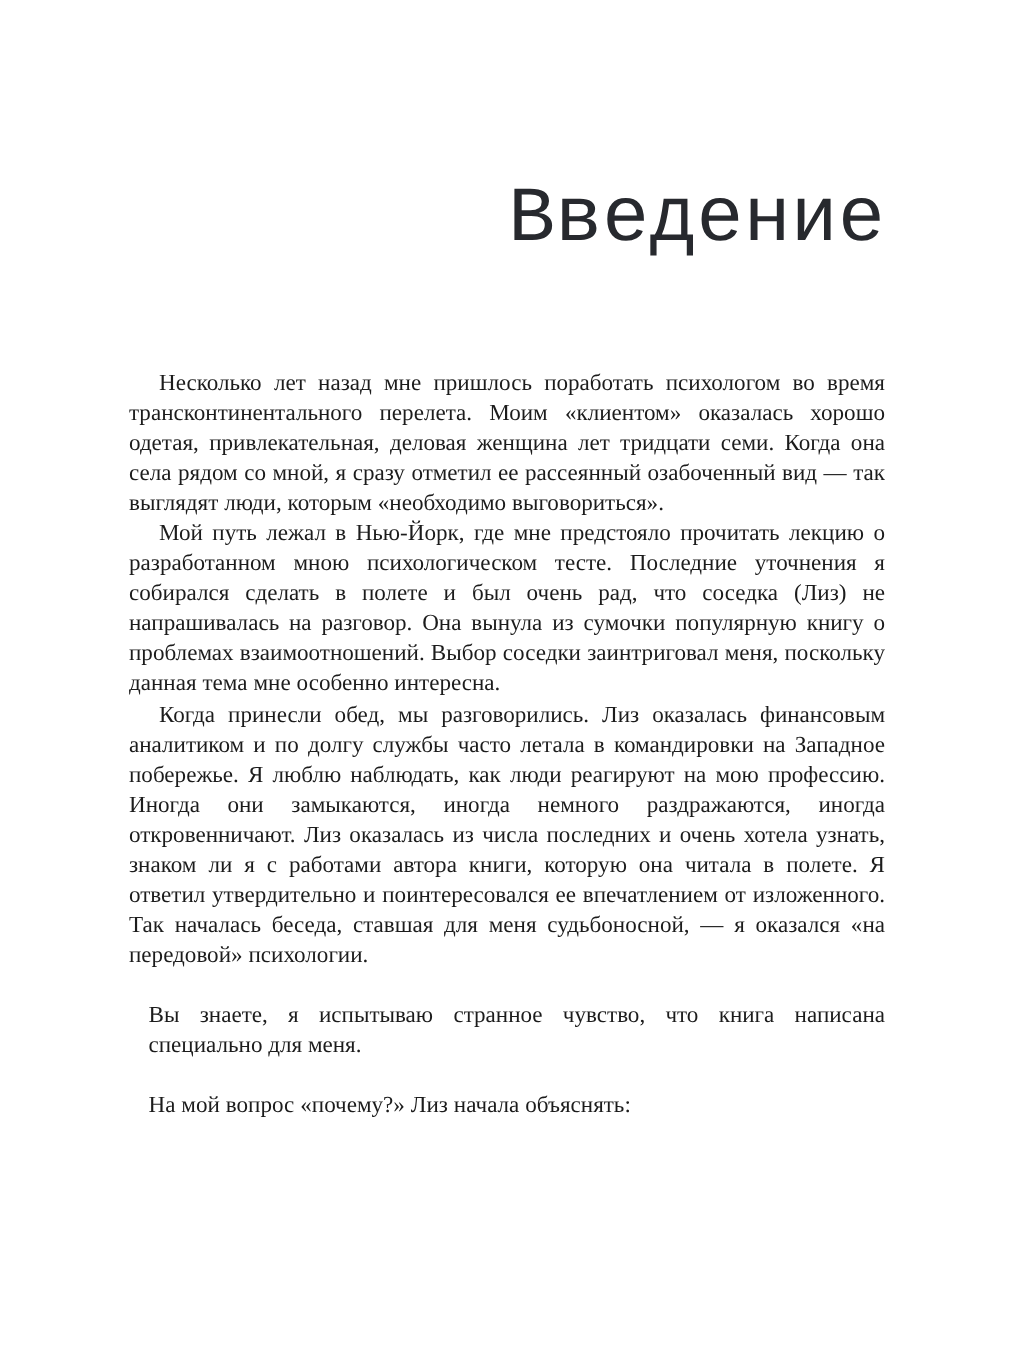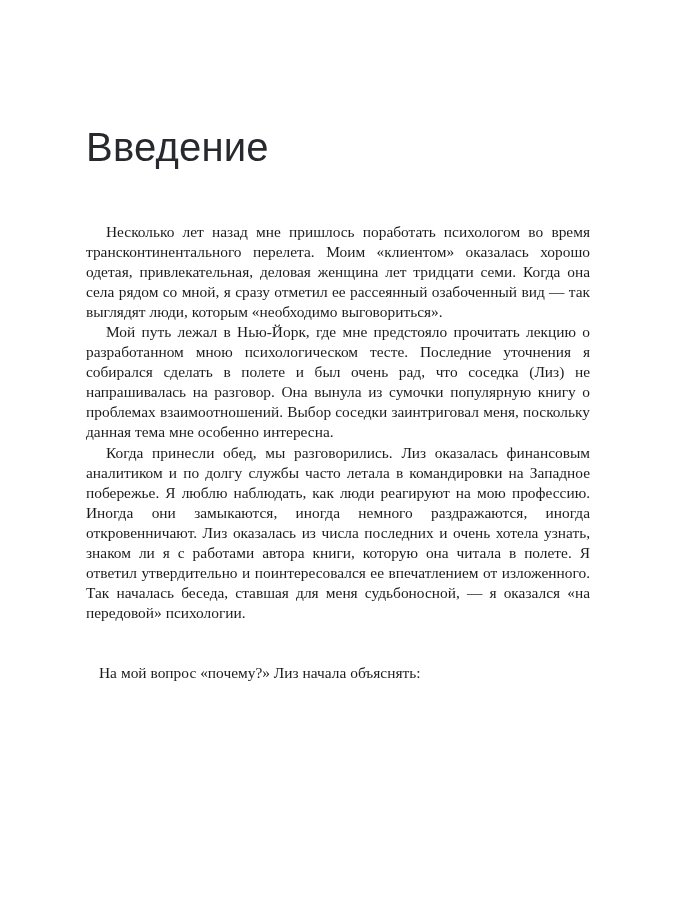--- a/index.html
+++ b/index.html
@@ -21,33 +21,33 @@
     background: #ffffff;
     box-sizing: border-box;
   }
   .content {
     position: absolute;
     left: 86px;
     top: 0;
     width: 504px;
   }
   .chapter-title {
-    font-family: Liberation Sans, sans-serif;
-    font-size: 40px;
+    font-family: Liberation Mono, monospace;
+    font-size: 52px;
     font-weight: 400;
     line-height: 46px;
     color: #27292e;
-    text-align: left;
+    text-align: right;
     letter-spacing: 0.2px;
     margin: 0;
     padding-top: 124px;
     white-space: nowrap;
   }
   .body-block {
-    margin-top: 52px;
+    margin-top: 76px;
   }
   p.para {
     margin: 0;
     font-size: 15.4px;
     line-height: 20.05px;
     text-align: justify;
     text-justify: inter-word;
     text-indent: 20px;
     word-spacing: 0.1px;
     hyphens: manual;
@@ -81,20 +81,21 @@
 
       <p class="para">Несколько лет назад мне пришлось поработать психологом во время трансконтинентального перелета. Моим «клиентом» оказалась хорошо одетая, привлекательная, деловая женщина лет тридцати семи. Когда она села рядом со мной, я сразу отметил ее рассеянный озабоченный вид — так выглядят люди, которым «необходимо выговориться».</p>
 
       <p class="para">Мой путь лежал в Нью-Йорк, где мне предстояло прочитать лекцию о разработанном мною психологическом тесте. Последние уточнения я собирался сделать в полете и был очень рад, что соседка (Лиз) не напрашивалась на разговор. Она вынула из сумочки популярную книгу о проблемах взаимоотношений. Выбор соседки заинтриговал меня, поскольку данная тема мне особенно интересна.</p>
 
       <p class="para">Когда принесли обед, мы разговорились. Лиз оказалась финансовым аналитиком и по долгу службы часто летала в командировки на Западное побережье. Я люблю наблюдать, как люди реагируют на мою профессию. Иногда они замыкаются, иногда немного раздражаются, иногда откровенничают. Лиз оказалась из числа последних и очень хотела узнать, знаком ли я с работами автора книги, которую она читала в полете. Я ответил утвердительно и поинтересовался ее впечатлением от изложенного. Так началась беседа, ставшая для меня судьбоносной, — я оказался «на передовой» психологии.</p>
 
 
       <div class="gap-quote-before"></div>
 
+      <p class="quote">Вы знаете, я испытываю странное чувство, что книга написана специально для меня.</p>
 
       <div class="gap-quote-after"></div>
 
       <p class="para no-indent" style="margin-left:13px;">На мой вопрос «почему?» Лиз начала объяснять:</p>
 
       <div class="gap-lead-after"></div>
 
 
     </div>
   </div>

